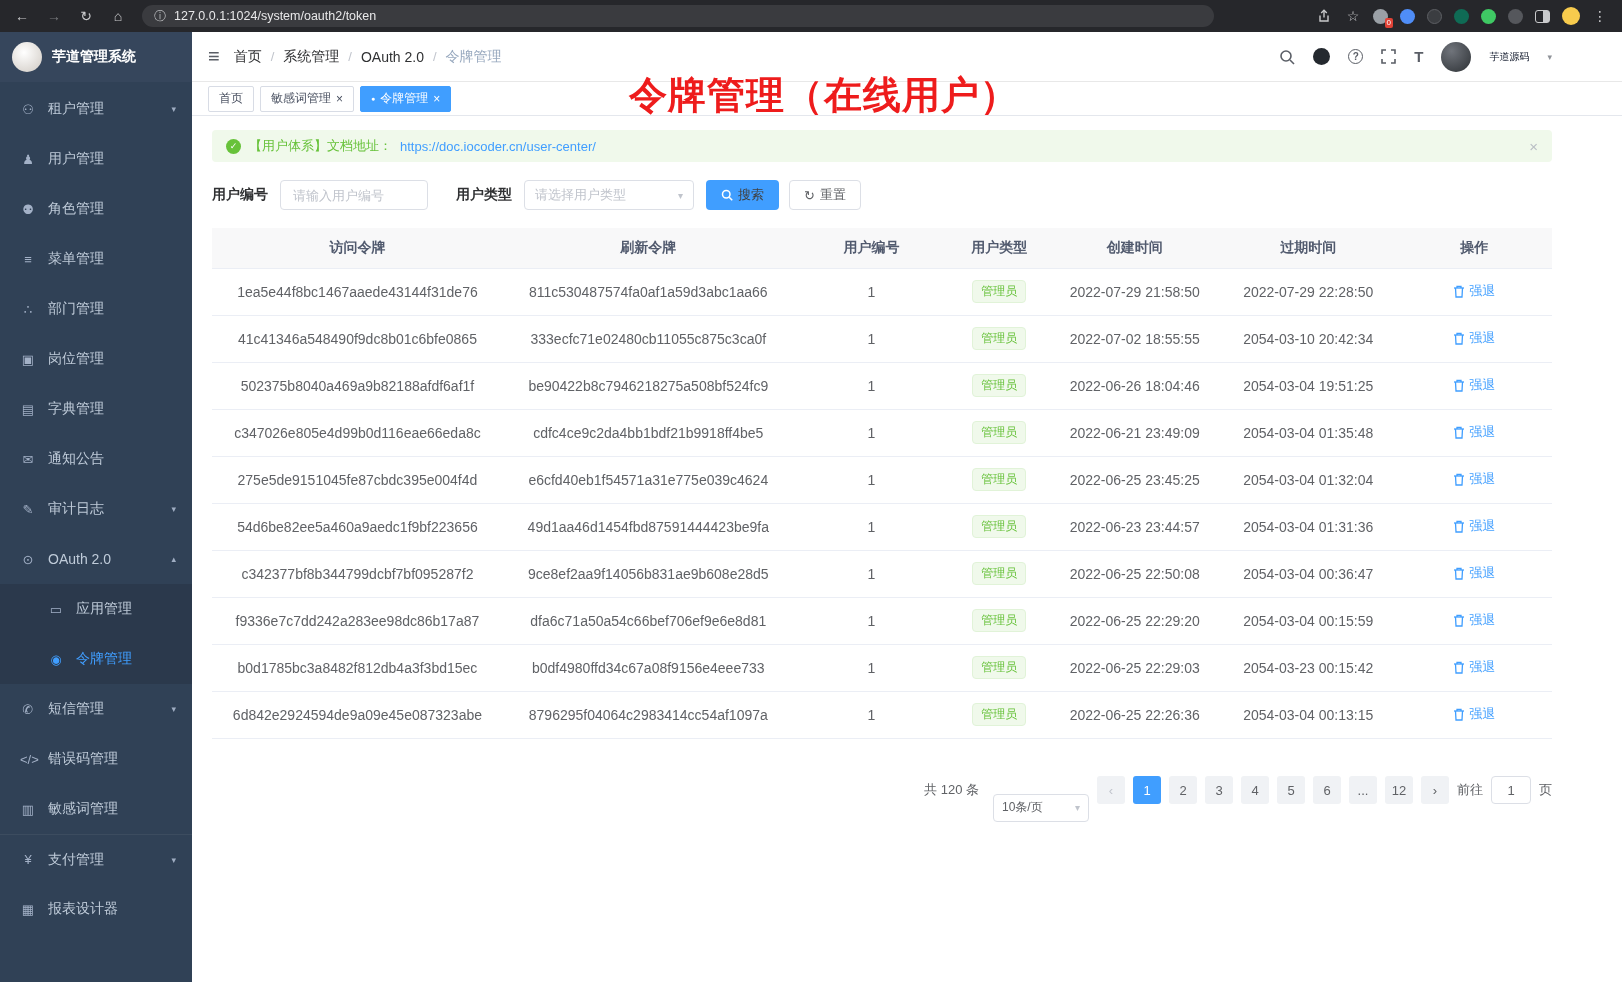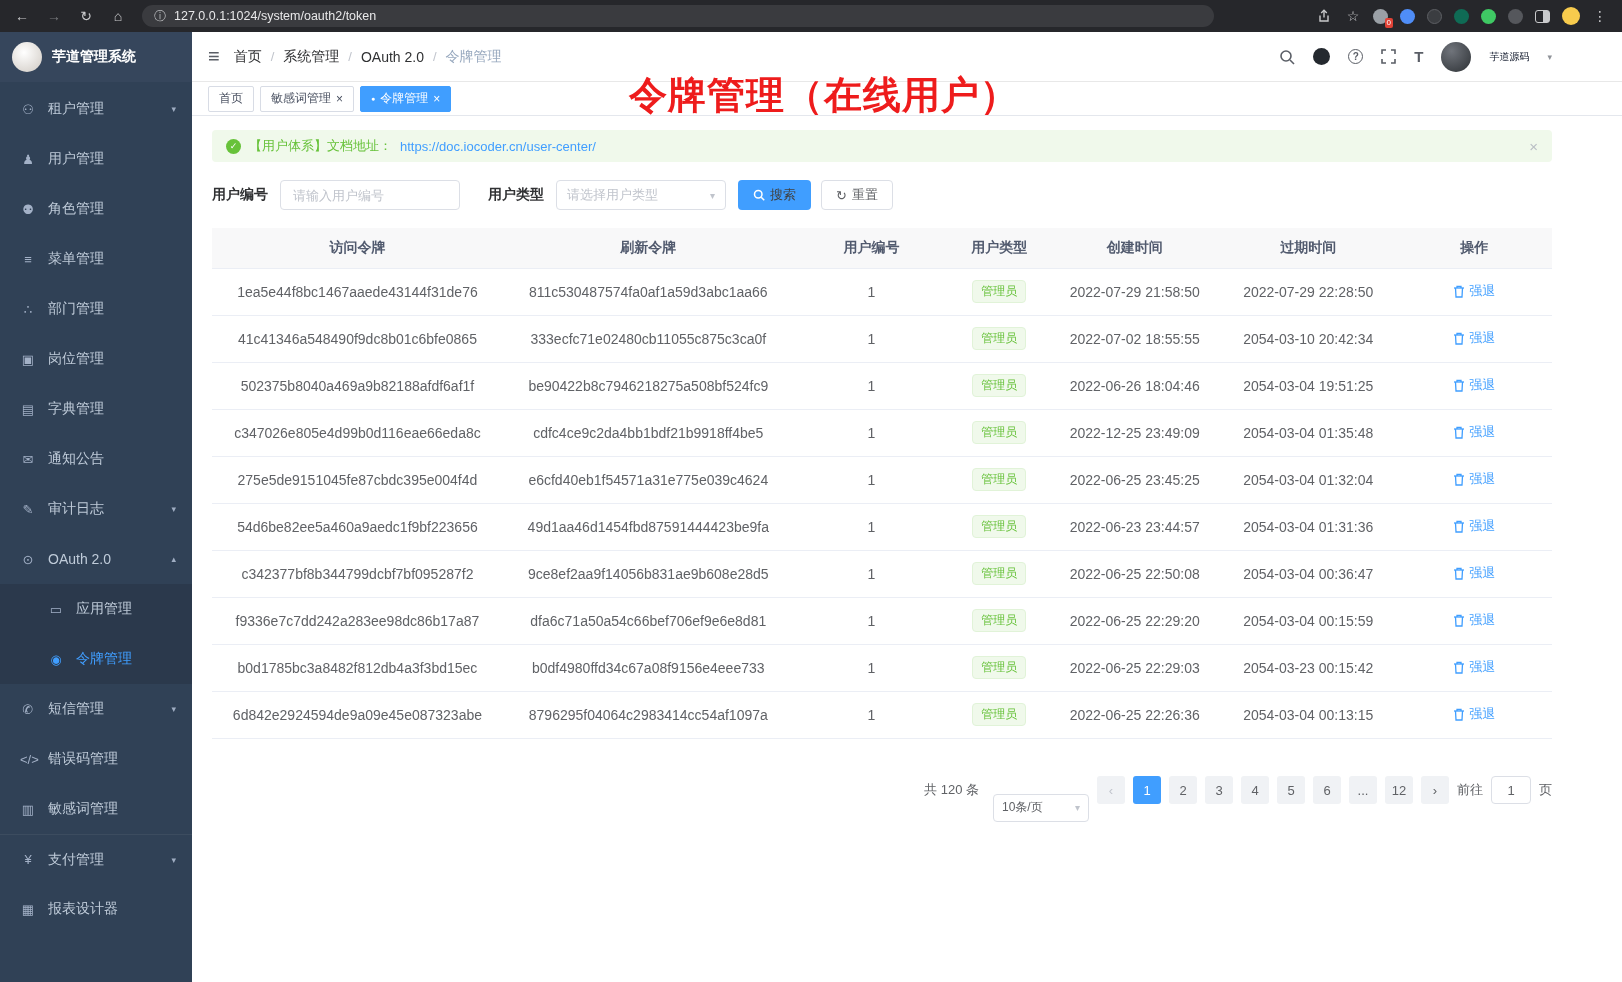--- a/index.html
+++ b/index.html
@@ -72,21 +72,21 @@
   .content { padding:14px 70px 0 20px; }
   .alert { height:32px; background:#f0f9eb; border-radius:4px; display:flex; align-items:center;
     padding:0 14px; gap:8px; font-size:13px; color:#67c23a; }
   .check-circle { width:15px; height:15px; border-radius:50%; background:#67c23a; color:#fff;
     font-size:9px; display:flex; align-items:center; justify-content:center; flex:none; }
   .alert a { color:#409eff; text-decoration:none; cursor:pointer; }
   .alert-close { margin-left:auto; color:#b9bec4; font-size:15px; cursor:pointer; }
 
   .filter { display:flex; align-items:center; margin-top:18px; font-size:14px; }
   .f-label { font-weight:700; color:#303133; margin-right:12px; white-space:nowrap; }
-  .f-input { width:180px; height:30px; border:1px solid #dcdfe6; border-radius:4px;
+  .f-input { width:148px; height:30px; border:1px solid #dcdfe6; border-radius:4px;
     padding:0 12px; font-size:13px; color:#606266; outline:none; margin-right:28px; }
   .f-input::placeholder { color:#c0c4cc; }
   .f-select { width:170px; height:30px; border:1px solid #dcdfe6; border-radius:4px;
     padding:6px 10px; display:flex; align-items:center; justify-content:space-between;
     color:#c0c4cc; font-size:13px; cursor:pointer; }
   .f-select .sel-caret { font-size:10px; color:#c0c4cc; }
   .btn { height:30px; border-radius:4px; font-size:13px; display:inline-flex; align-items:center;
     gap:5px; padding:0 14px; cursor:pointer; border:1px solid transparent; }
   .btn-primary { background:#409eff; color:#404040; margin-left:12px; }
   .btn-plain { background:#fff; border-color:#dcdfe6; color:#606266; margin-left:10px; }
@@ -444,21 +444,21 @@
             </td>
           </tr>
 
           <tr>
             <td>c347026e805e4d99b0d116eae66eda8c</td>
             <td>cdfc4ce9c2da4bb1bdf21b9918ff4be5</td>
             <td>1</td>
             <td>
               <span class="badge-admin">管理员</span>
             </td>
-            <td>2022-12-25 23:49:09</td>
+            <td>2022-06-21 23:49:09</td>
             <td>2054-03-04 01:35:48</td>
             <td>
               <a class="action-link">
                 <svg width="12" height="13" viewBox="0 0 12 13" fill="none" stroke="#409eff" stroke-width="1.3">
                   <path d="M1 3 H11"></path>
                   <path d="M4 3 V1.5 H8 V3"></path>
                   <path d="M2.5 3 L3 12 H9 L9.5 3"></path>
                 </svg>
                 <span>强退</span>
               </a>

